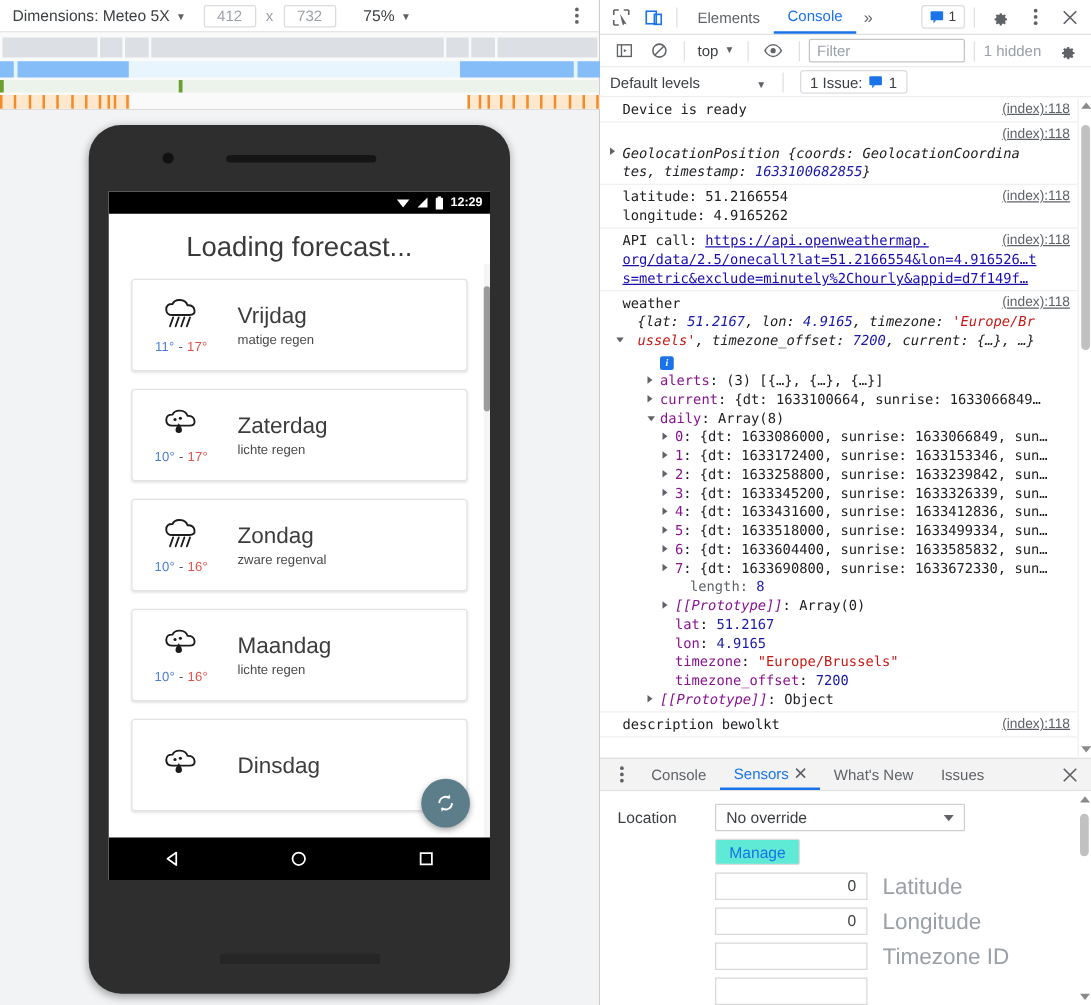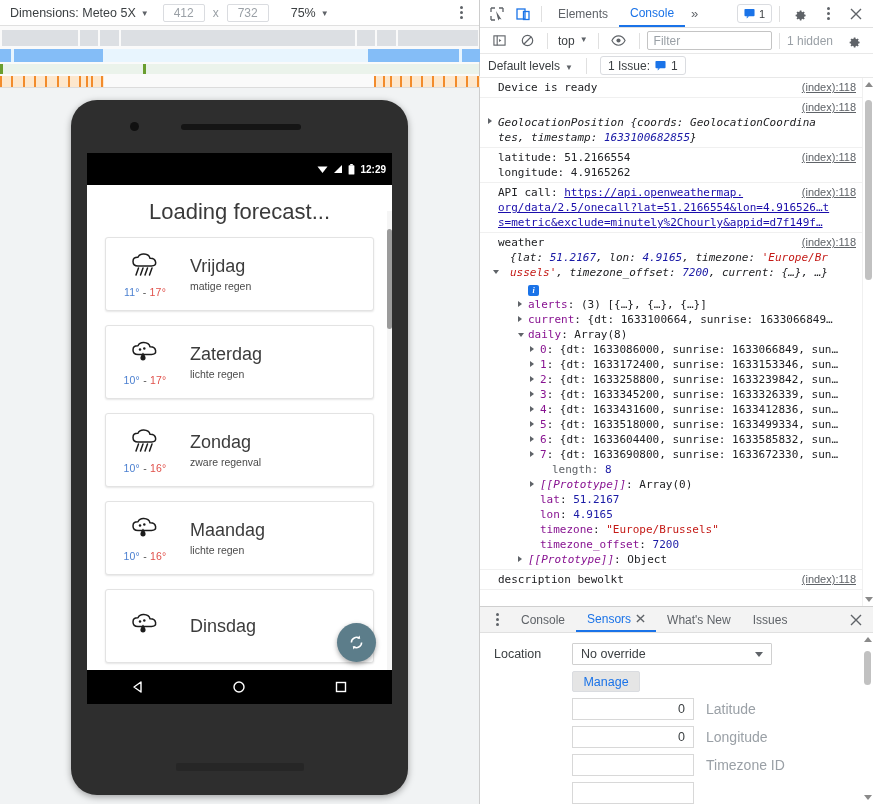--- a/index.html
+++ b/index.html
@@ -58,21 +58,21 @@
     box-shadow:0 2px 7px rgba(0,0,0,.35);
   }
   .phone-cam { position:absolute; left:59px; top:22px; width:9px;height:9px;border-radius:50%;background:#111;}
   .phone-speaker{position:absolute; left:110px; top:24px; width:120px;height:6px;border-radius:3px;background:#151515;}
   .phone-chin-bar{position:absolute; left:105px; bottom:24px; width:128px;height:8px;border-radius:2px;background:#262626;}
   .screen {
     position:absolute; left:16px; top:53px; width:305px; height:551px;
     background:#fff; overflow:hidden;
   }
   .statusbar {
-    height:32px; background:#000; color:#fff; display:flex; align-items:center;
+    height:18px; background:#000; color:#fff; display:flex; align-items:center;
     justify-content:flex-end; padding-right:6px; gap:5px; font-size:10px; font-weight:bold;
   }
   .sb-ico { display:block; }
   .appbar {
     height:40px; background:#00897b; color:#fff;
     display:flex; align-items:center; justify-content:center;
     font-size:19px; font-weight:400;
   }
   .loading-title {
     text-align:center; font-size:22px; color:#3a3a3a; font-weight:400;
@@ -137,21 +137,21 @@
     flex:1; height:19px; border:1px solid #c4c4c4; border-radius:2px; background:#fff;
     display:flex;align-items:center;padding:0 6px; font-size:12px;color:#9aa0a6;
     max-width:195px;
   }
   .hidden-count { font-size:12px; color:#9aa0a6; margin-left:auto; margin-right:6px;}
 
   .dt-levelbar {
     height:24px;flex:0 0 24px;display:flex;align-items:center;gap:8px;
     border-bottom:1px solid #e8e8e8; padding:0 8px; background:#fff;
   }
-  .lvl { font-size:12px;color:#3c4043;display:flex;align-items:flex-end;cursor:pointer;}
+  .lvl { font-size:12px;color:#3c4043;display:flex;align-items:flex-end;cursor:pointer;gap:40px;}
   .issue-btn {
     display:flex;align-items:center;gap:5px;border:1px solid #dadce0;border-radius:3px;
     height:19px;padding:0 7px;font-size:12px;color:#3c4043;cursor:pointer;
   }
 
   
   .console-scroll { flex:1; overflow:hidden; position:relative; background:#fff;}
   .console-list { position:absolute; inset:0 11px 0 0; overflow:hidden;}
   .log-row {
     border-bottom:1px solid #f0f0f0; padding:2px 6px 2px 18px;
@@ -200,29 +200,29 @@
   .drawer-body { flex:1; position:relative; overflow:hidden; background:#fff;}
   .sensors-row { display:flex; align-items:center; padding:10px 0 0 14px; }
   .sensors-label { width:78px; font-size:12.5px; color:#3c4043;}
   .sel {
     width:200px;height:22px;border:1px solid #d0d0d0;background:#fff;border-radius:1px;
     display:flex;align-items:center;padding:0 8px;font-size:12.5px;color:#3c4043;position:relative;
   }
   .sel .cv { position:absolute; right:8px; top:8px; width:0;height:0;
     border-left:4px solid transparent;border-right:4px solid transparent;border-top:5px solid #5f6368;}
   .manage-btn {
-    margin:6px 0 0 92px;width:68px;height:21px;border:1px solid #dadce0;border-radius:2px;background:#e5e5e5;
+    margin:6px 0 0 92px;width:68px;height:21px;border:1px solid #dadce0;border-radius:2px;background:#5eead4;
     color:#1a73e8;font-size:12.5px;display:flex;align-items:center;justify-content:center;cursor:pointer;
   }
   .field-row { display:flex;align-items:center; margin:6px 0 0 92px; }
   .field {
     width:122px;height:22px;border:1px solid #d8d8d8;background:#fff;
     display:flex;align-items:center;justify-content:flex-end;padding:0 8px;font-size:12.5px;color:#3c4043;
   }
-  .field-lbl { margin-left:12px; font-size:14px; color:#9aa0a6;}
+  .field-lbl { margin-left:12px; font-size:18px; color:#9aa0a6;}
   .drawer-vsb { position:absolute; right:0; top:0; width:11px; bottom:0; background:#fff;}
   .drawer-vsb .thumb { position:absolute; left:2px; top:18px; width:7px; height:34px; background:#c1c1c1;border-radius:4px;}
 </style>
 </head>
 <body>
 
 <div class="app">
 
   <div class="device-pane">
 

